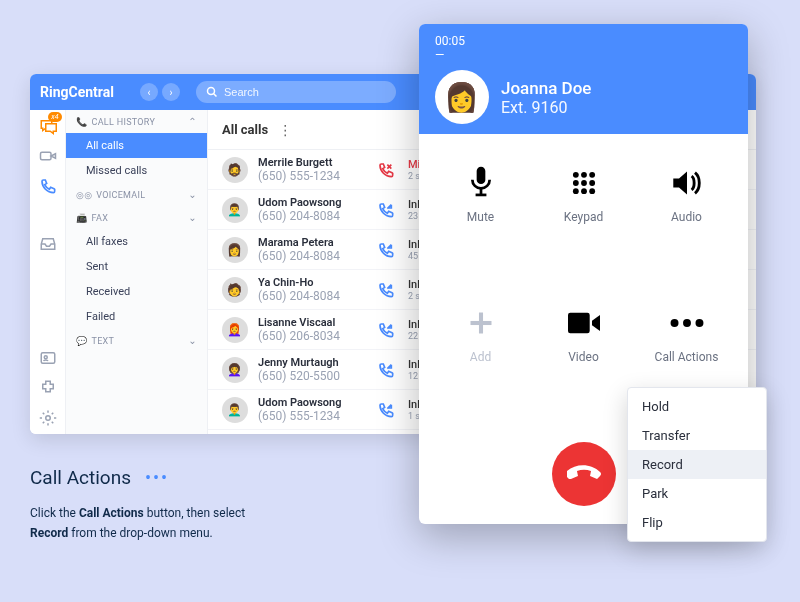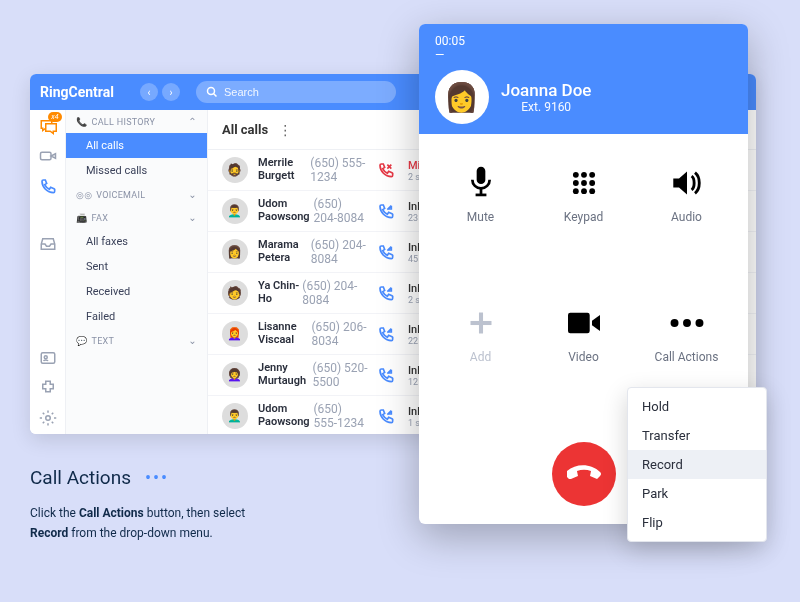--- a/index.html
+++ b/index.html
@@ -73,21 +73,21 @@
   .call-list { flex:1; overflow:hidden;}
   .call-row {
     display:flex; align-items:center; gap:10px;
     padding: 6px 14px; border-bottom:1px solid #f2f3f7;
   }
   .avatar {
     width:26px; height:26px; border-radius:50%;
     display:flex; align-items:center; justify-content:center;
     color:#fff; font-size:12px; flex:none;
   }
-  .call-col-name { display:flex; flex-direction:row; width:110px;}
+  .call-col-name { display:flex; flex-direction:column; width:110px;}
   .call-name { font-weight:600; font-size:11px; color:#2a2f3c;}
   .call-num { font-size:12px; color:#9aa2b3;}
   .call-icon { width:20px; color:#4a8cff; font-size:14px;}
   .call-icon.missed { color:#e63946;}
   .call-col-type { display:flex; flex-direction:column; width:80px;}
   .call-type { font-size:11px; font-weight:500;}
   .call-type.missed { color:#e63946;}
   .call-dur { font-size:9px; color:#9aa2b3;}
   .call-date { margin-left:auto; font-size:10px; color:#7a8296; min-width:30px;}
 
@@ -99,21 +99,21 @@
   .ov-header {
     background:#4a8cff; color:#fff; height:110px;
     padding: 10px 16px; display:flex; flex-direction:column;
     border-radius:6px 6px 0 0;
   }
   .ov-top { display:flex; justify-content:space-between; font-size:12px; padding-bottom:8px;flex-direction:column;}
   .ov-person { display:flex; align-items:center; gap:12px;}
   .ov-avatar { width:54px; height:54px; border-radius:50%; background:#fff;
     display:flex; align-items:center; justify-content:center; font-size:28px;}
   .ov-name { font-size:17px; font-weight:500;}
-  .ov-ext { font-size:12px; opacity:0.95;text-align:center;}
+  .ov-ext { font-size:16px; opacity:0.95;}
   .ov-grid {
     flex:1; display:grid; grid-template-columns: repeat(3,1fr);
     grid-template-rows: repeat(2,1fr);
     padding: 22px 10px 0 10px;
   }
   .ov-cell { display:flex; flex-direction:column; align-items:center; gap:10px; padding:10px 0;}
   .ov-cell .ic { font-size:28px; color:#000; height:34px; display:flex;align-items:center;justify-content:center;}
   .ov-cell.disabled .ic, .ov-cell.disabled .label { color:#bcc2cf;}
   .ov-cell .label { font-size:12px; color:#6b7282;}
   .end-call {

